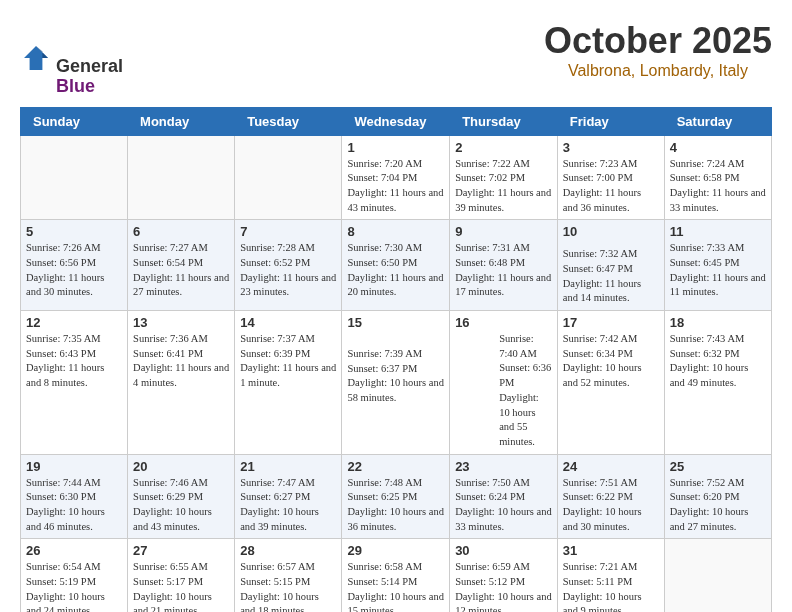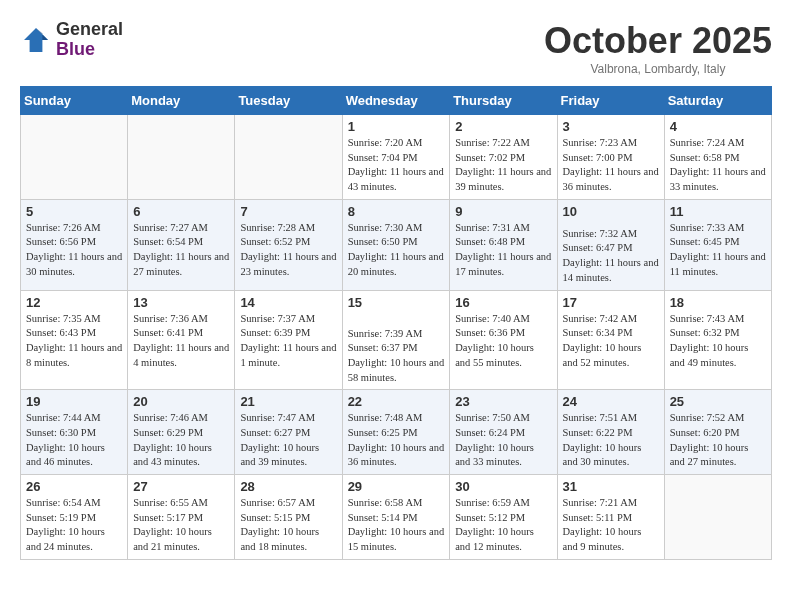--- a/index.html
+++ b/index.html
@@ -18,46 +18,47 @@
     }
     .logo {
       display: flex;
       align-items: center;
       gap: 4px;
     }
     .logo-text {
       font-size: 18px;
       font-weight: bold;
       line-height: 1.1;
+      margin-top: 37px;
     }
     .logo-general { color: #333; }
     .logo-blue { color: #701a75; }
     .logo-icon {
       width: 32px;
       height: 32px;
     }
     .title-block { text-align: center; }
     .month-title {
       font-size: 36px;
       font-weight: bold;
       color: #333;
     }
     .subtitle {
-      font-size: 12px;
-      color: #737373;
+      font-size: 16px;
+      color: #a16207;
     }
     .calendar {
       width: 100%;
       border-collapse: collapse;
     }
     .calendar th {
       background-color: #2a6fb5;
       color: #fff;
       text-align: left;
-      padding: 6px 3px;
+      padding: 6px 12px;
       font-size: 13px;
       border: 1px solid #2a6fb5;
     }
     .calendar td {
       border: 1px solid #ccc;
       vertical-align: top;
       padding: 4px 5px;
       width: 108px;
       min-height: 85px;
       font-size: 10.5px;
@@ -207,21 +208,21 @@
 Daylight: 11 hours and 1 minute.</div>
         </td>
         <td>
           <span class="day-num">15</span>
           <div class="day-info" style="white-space: pre-line; margin-top: 17px;">Sunrise: 7:39 AM
 Sunset: 6:37 PM
 Daylight: 10 hours and 58 minutes.</div>
         </td>
         <td>
           <span class="day-num">16</span>
-          <div class="day-info" style="white-space: pre-line;">Sunrise: 7:40 AM
+          <div class="day-info" style="white-space: pre-line; margin-left: 44px;">Sunrise: 7:40 AM
 Sunset: 6:36 PM
 Daylight: 10 hours and 55 minutes.</div>
         </td>
         <td>
           <span class="day-num">17</span>
           <div class="day-info" style="white-space: pre-line;">Sunrise: 7:42 AM
 Sunset: 6:34 PM
 Daylight: 10 hours and 52 minutes.</div>
         </td>
         <td>

